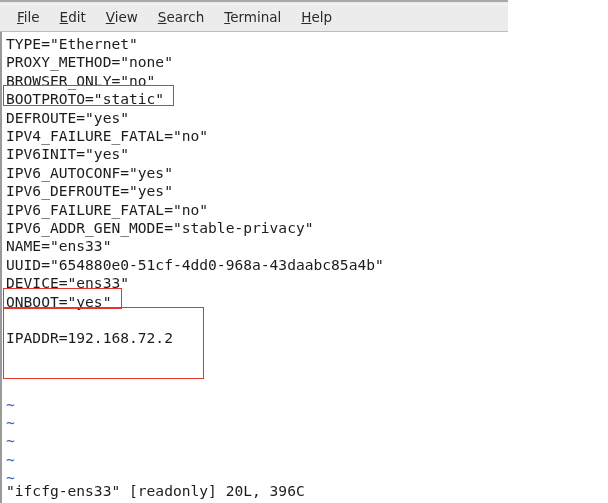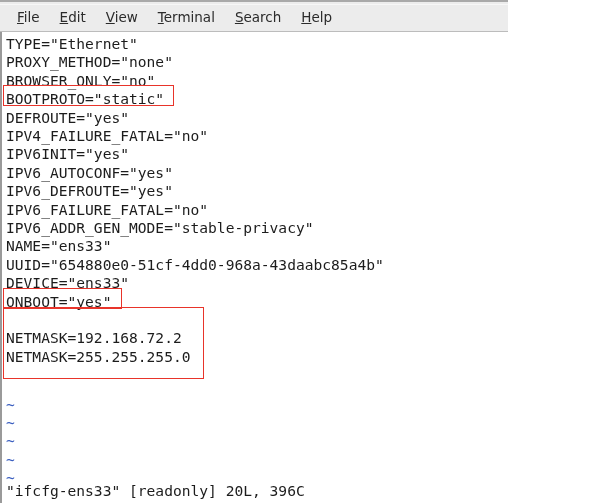--- a/index.html
+++ b/index.html
@@ -108,22 +108,22 @@
 </style>
 </head>
 <body>
 
 <div class="window">
 
   <div class="menubar">
     <div class="menu-item"><span class="mn">F</span><span>ile</span></div>
     <div class="menu-item"><span class="mn">E</span><span>dit</span></div>
     <div class="menu-item"><span class="mn">V</span><span>iew</span></div>
+    <div class="menu-item"><span class="mn">S</span><span>earch</span></div>
     <div class="menu-item"><span class="mn">T</span><span>erminal</span></div>
-    <div class="menu-item"><span class="mn">S</span><span>earch</span></div>
     <div class="menu-item"><span class="mn">H</span><span>elp</span></div>
   </div>
 
   <div class="terminal">
     <div class="term-inner">
 
       <div class="line" style="top:3px;">TYPE="Ethernet"</div>
       <div class="line" style="top:21.4px;">PROXY_METHOD="none"</div>
       <div class="line" style="top:39.8px;">BROWSER_ONLY="no"</div>
       <div class="line" style="top:58.2px;">BOOTPROTO="static"</div>
@@ -131,22 +131,21 @@
       <div class="line" style="top:95px;">IPV4_FAILURE_FATAL="no"</div>
       <div class="line" style="top:113.4px;">IPV6INIT="yes"</div>
       <div class="line" style="top:131.8px;">IPV6_AUTOCONF="yes"</div>
       <div class="line" style="top:150.2px;">IPV6_DEFROUTE="yes"</div>
       <div class="line" style="top:168.6px;">IPV6_FAILURE_FATAL="no"</div>
       <div class="line" style="top:187px;">IPV6_ADDR_GEN_MODE="stable-privacy"</div>
       <div class="line" style="top:205.4px;">NAME="ens33"</div>
       <div class="line" style="top:223.8px;">UUID="654880e0-51cf-4dd0-968a-43daabc85a4b"</div>
       <div class="line" style="top:242.2px;">DEVICE="ens33"</div>
       <div class="line" style="top:260.6px;">ONBOOT="yes"</div>
-      <div class="line" style="top:297.4px;">NETMASK=192.168.72.2</div>
-      <div class="line" style="top:315.8px;">NETMASK=255.255.255.0</div>
+      <div class="line" style="top:297.4px;">IPADDR=192.168.72.2</div>
 
       <div class="line tilde" style="top:363.5px;">~</div>
       <div class="line tilde" style="top:381.9px;">~</div>
       <div class="line tilde" style="top:400.3px;">~</div>
       <div class="line tilde" style="top:418.7px;">~</div>
       <div class="line tilde" style="top:437.1px;">~</div>
 
       <div class="statusline" style="top:450px;">"ifcfg-ens33" [readonly] 20L, 396C</div>
 
       <div class="annot" style="left:1px;  top:52.5px;  width:171px; height:21px;"></div>

